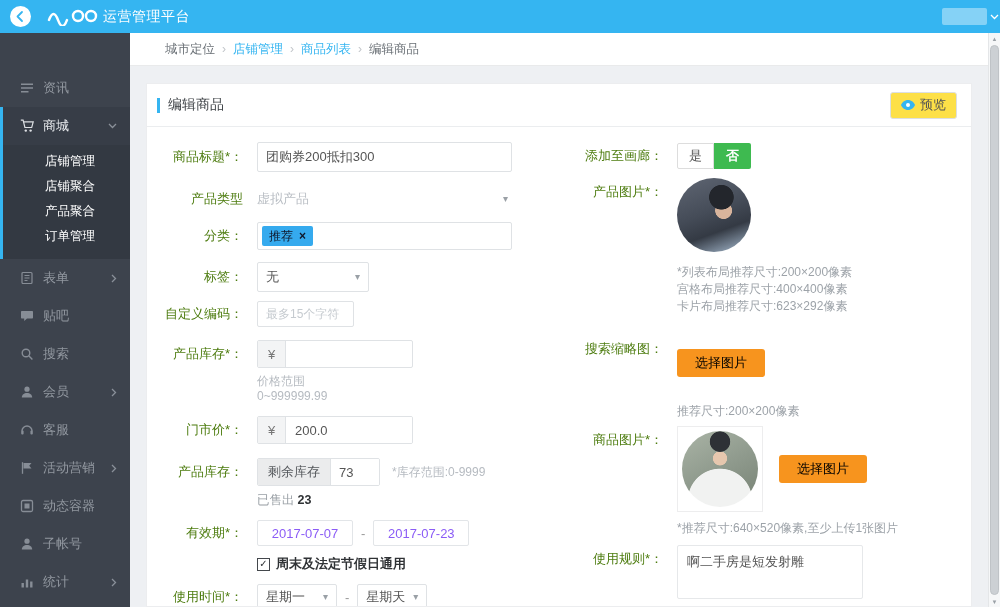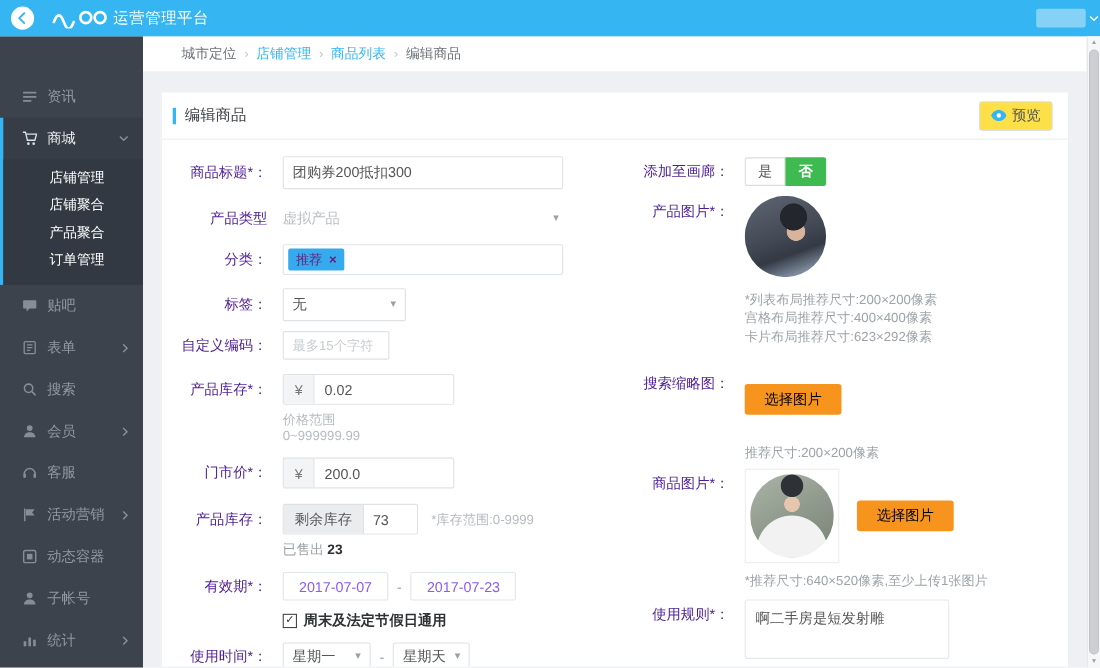--- a/index.html
+++ b/index.html
@@ -37,31 +37,31 @@
   .panel-title{display:flex;align-items:center;font-size:14px;color:#3f4347}
   .panel-title::before{content:"";width:3px;height:15px;background:#35b5f1;margin-right:8px}
   .preview-btn{margin-left:auto;height:27px;padding:0 10px;border:1px solid #dcdfe2;border-radius:3px;background:#fde047;display:flex;align-items:center;gap:5px;font-size:13px;color:#555;cursor:pointer}
 
   .form{display:flex;padding-top:15px}
   .fcol-left{width:430px;flex:none}
   .fcol-right{flex:1}
   .fgroup{margin-bottom:12px}
   .frow{display:flex;align-items:center}
   .frow.top{align-items:flex-start}
-  .flabel{width:110px;flex:none;text-align:right;padding-right:14px;color:#4c1d95;font-size:13px;line-height:28px}
+  .flabel{width:110px;flex:none;text-align:right;padding-right:14px;color:#4d7c0f;font-size:13px;line-height:28px}
   .fcol-right .flabel{width:100px}
   .indent{margin-left:110px}
 
   .inp{border:1px solid #dfe2e5;height:30px;padding:0 8px;font-size:13px;color:#555;outline:none;border-radius:2px}
   .inp-title{width:255px}
   .select-plain{width:255px;height:30px;display:flex;align-items:center;color:#b9bec4;position:relative;font-size:13px}
   .caret{color:#9aa0a6;font-size:10px;line-height:1}
   .select-plain .caret{position:absolute;right:4px;top:10px}
   .tagbox{width:255px;height:28px;border:1px solid #dfe2e5;display:flex;align-items:center;padding:0 4px;border-radius:2px}
-  .tag{background:#35aaee;color:#701a75;font-size:12px;height:20px;display:flex;align-items:center;padding:0 7px;border-radius:2px;gap:6px}
+  .tag{background:#35aaee;color:#0f172a;font-size:12px;height:20px;display:flex;align-items:center;padding:0 7px;border-radius:2px;gap:6px}
   .tag .x{cursor:pointer;font-weight:bold}
   .select-box{border:1px solid #dfe2e5;height:30px;display:flex;align-items:center;justify-content:space-between;padding:0 8px;color:#555;border-radius:2px;cursor:pointer;background:#fff}
   .sel-tag{width:112px}
   .inp-code{width:97px;height:26px;font-size:12px}
   .inp-code::placeholder{color:#c6cbd0}
   .money{display:flex;height:28px;border:1px solid #dfe2e5;width:156px;border-radius:2px;overflow:hidden}
   .money .cur{width:28px;background:#f3f4f5;border-right:1px solid #dfe2e5;display:flex;align-items:center;justify-content:center;color:#777}
   .money input{border:none;flex:1;padding:0 9px;outline:none;font-size:13px;color:#555;min-width:0}
   .hint{font-size:12px;color:#b6bbc1;line-height:15px;margin-top:6px}
   .stock{display:flex;height:28px;border:1px solid #dfe2e5;border-radius:2px;overflow:hidden}
@@ -164,40 +164,40 @@
     <div class="submenu">
       <div class="sub-item active">店铺管理</div>
       <div class="sub-item">店铺聚合</div>
       <div class="sub-item">产品聚合</div>
       <div class="sub-item">订单管理</div>
     </div>
   </div>
 
   <div class="side-item">
     <span class="s-icon">
-        <svg width="14" height="14" viewBox="0 0 14 14" fill="currentColor">
-          <path d="M2 2h10c.6 0 1 .4 1 1v5.5c0 .6-.4 1-1 1H7l-2.8 2.6V9.5H2c-.6 0-1-.4-1-1V3c0-.6.4-1 1-1z"></path>
-        </svg>
-      </span>
-    <span>贴吧</span>
-  </div>
-
-  <div class="side-item">
-    <span class="s-icon">
         <svg width="14" height="14" viewBox="0 0 14 14">
           <rect x="2" y="1.5" width="10" height="11" rx="1" fill="none" stroke="currentColor" stroke-width="1.2"></rect>
           <path d="M4.5 4.5h5M4.5 7h5M4.5 9.5h3" stroke="currentColor" stroke-width="1.1"></path>
         </svg>
       </span>
     <span>表单</span>
     <span class="s-arrow">
         <svg width="6" height="9" viewBox="0 0 6 9">
           <path d="M1 1l3.5 3.5L1 8" fill="none" stroke="currentColor" stroke-width="1.3"></path>
         </svg>
       </span>
+  </div>
+
+  <div class="side-item">
+    <span class="s-icon">
+        <svg width="14" height="14" viewBox="0 0 14 14" fill="currentColor">
+          <path d="M2 2h10c.6 0 1 .4 1 1v5.5c0 .6-.4 1-1 1H7l-2.8 2.6V9.5H2c-.6 0-1-.4-1-1V3c0-.6.4-1 1-1z"></path>
+        </svg>
+      </span>
+    <span>贴吧</span>
   </div>
 
   <div class="side-item">
     <span class="s-icon">
         <svg width="14" height="14" viewBox="0 0 14 14">
           <circle cx="6" cy="6" r="3.8" fill="none" stroke="currentColor" stroke-width="1.4"></circle>
           <path d="M9 9l3.4 3.4" stroke="currentColor" stroke-width="1.4"></path>
         </svg>
       </span>
     <span>搜索</span>
@@ -351,21 +351,20 @@
             <span class="flabel">自定义编码：</span>
             <input class="inp inp-code" placeholder="最多15个字符" style="">
           </div>
         </div>
 
         <div class="fgroup">
           <div class="frow">
             <span class="flabel">产品库存*：</span>
             <div class="money">
               <span class="cur">¥</span>
-              <input value="0.02" style="">
             </div>
           </div>
           <div class="hint indent">
             <div>价格范围</div>
             <div>0~999999.99</div>
           </div>
         </div>
 
         <div class="fgroup" style="margin-bottom:14px">
           <div class="frow">

